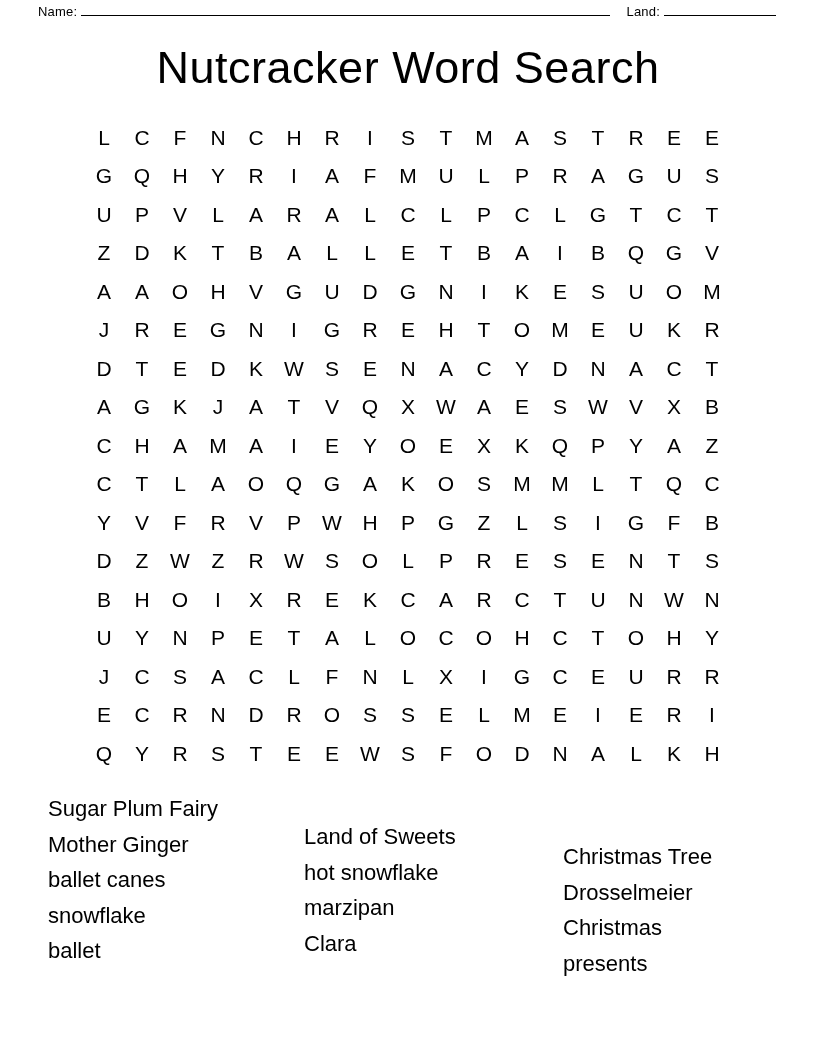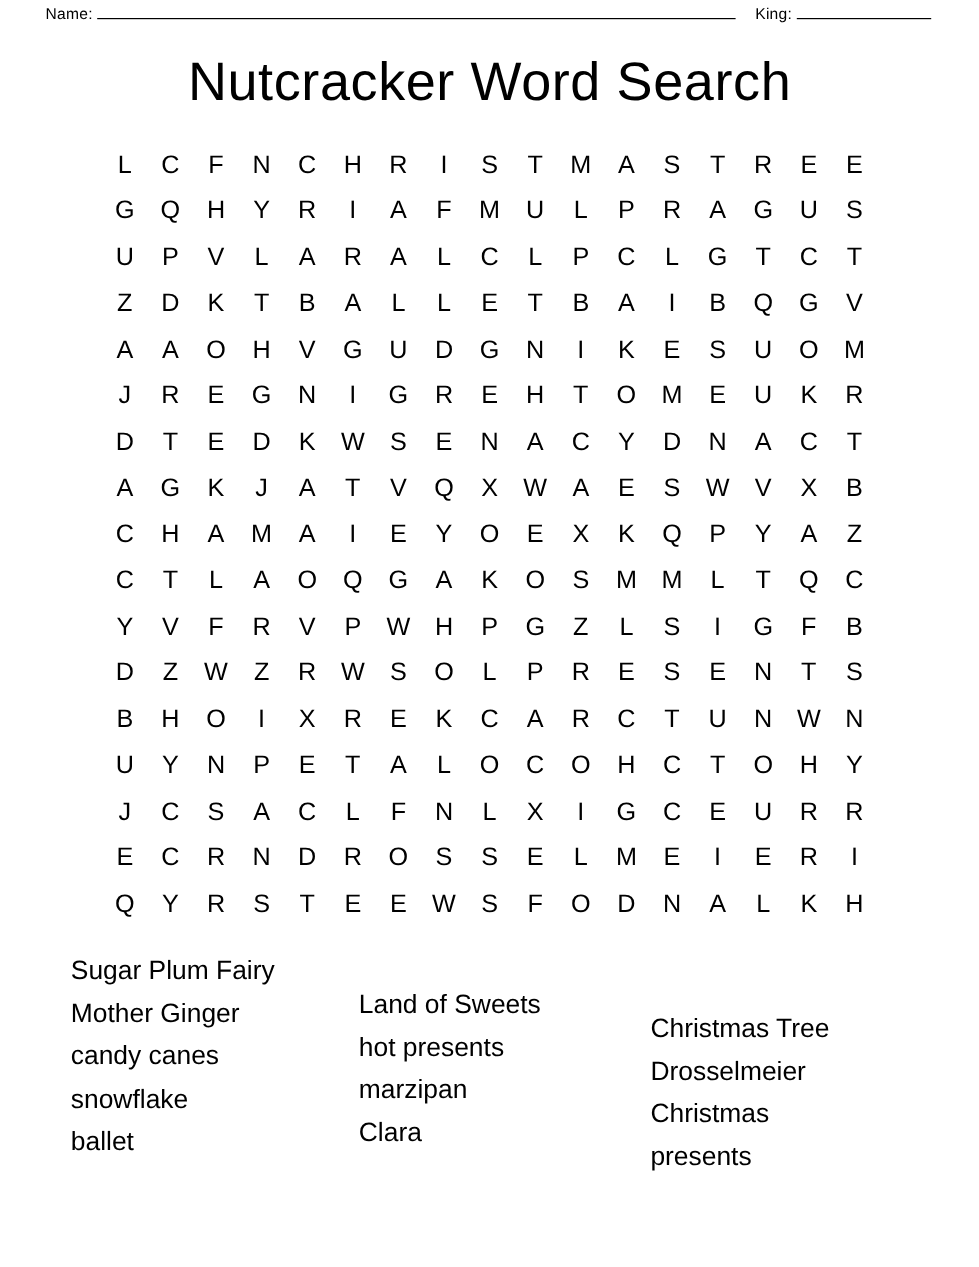--- a/index.html
+++ b/index.html
@@ -72,23 +72,23 @@
     line-height: 38.5px;
     text-align: center;
     font-size: 21px;
     font-family: "Liberation Sans", sans-serif;
     color: #000;
   }
 
   
   .words {
     margin: 18px 0 0 0;
-    padding: 0 49px;
+    padding: 0 38px;
     display: flex;
-    gap: 0;
+    gap: 16px;
   }
   .word-col {
     width: 240px;
     flex: 0 0 auto;
   }
   .word-col:nth-child(1) { padding-left: 10px; }
   .word-col:nth-child(2) { padding-left: 0px; margin-top: 28px; }
   .word-col:nth-child(3) { padding-left: 3px; margin-top: 48px; }
   .word {
     font-size: 22px;
@@ -97,21 +97,21 @@
   }
 </style>
 </head>
 <body>
 
 <div class="page">
 
   <div class="header-line">
     <span class="label">Name:</span>
     <span class="rule name-rule"></span>
-    <span class="label date-label">King:</span>
+    <span class="label date-label">Land:</span>
     <span class="rule date-rule"></span>
   </div>
 
   <h1 class="title">Nutcracker Word Search</h1>
 
   <div class="grid-wrap">
     <div class="grid" id="grid" style="--cols: 17;">
         <div class="cell">L</div>
         <div class="cell">C</div>
         <div class="cell">F</div>
@@ -401,27 +401,27 @@
         <div class="cell">L</div>
         <div class="cell">K</div>
         <div class="cell">H</div>
       </div>
   </div>
 
   <div class="words" id="words">
       <div class="word-col">
         <div class="word">Sugar Plum Fairy</div>
         <div class="word">Mother Ginger</div>
-        <div class="word">candy canes</div>
+        <div class="word">ballet canes</div>
         <div class="word">snowflake</div>
         <div class="word">ballet</div>
       </div>
       <div class="word-col">
         <div class="word">Land of Sweets</div>
-        <div class="word">hot presents</div>
+        <div class="word">hot snowflake</div>
         <div class="word">marzipan</div>
         <div class="word">Clara</div>
       </div>
       <div class="word-col">
         <div class="word">Christmas Tree</div>
         <div class="word">Drosselmeier</div>
         <div class="word">Christmas</div>
         <div class="word">presents</div>
       </div>
     </div>

